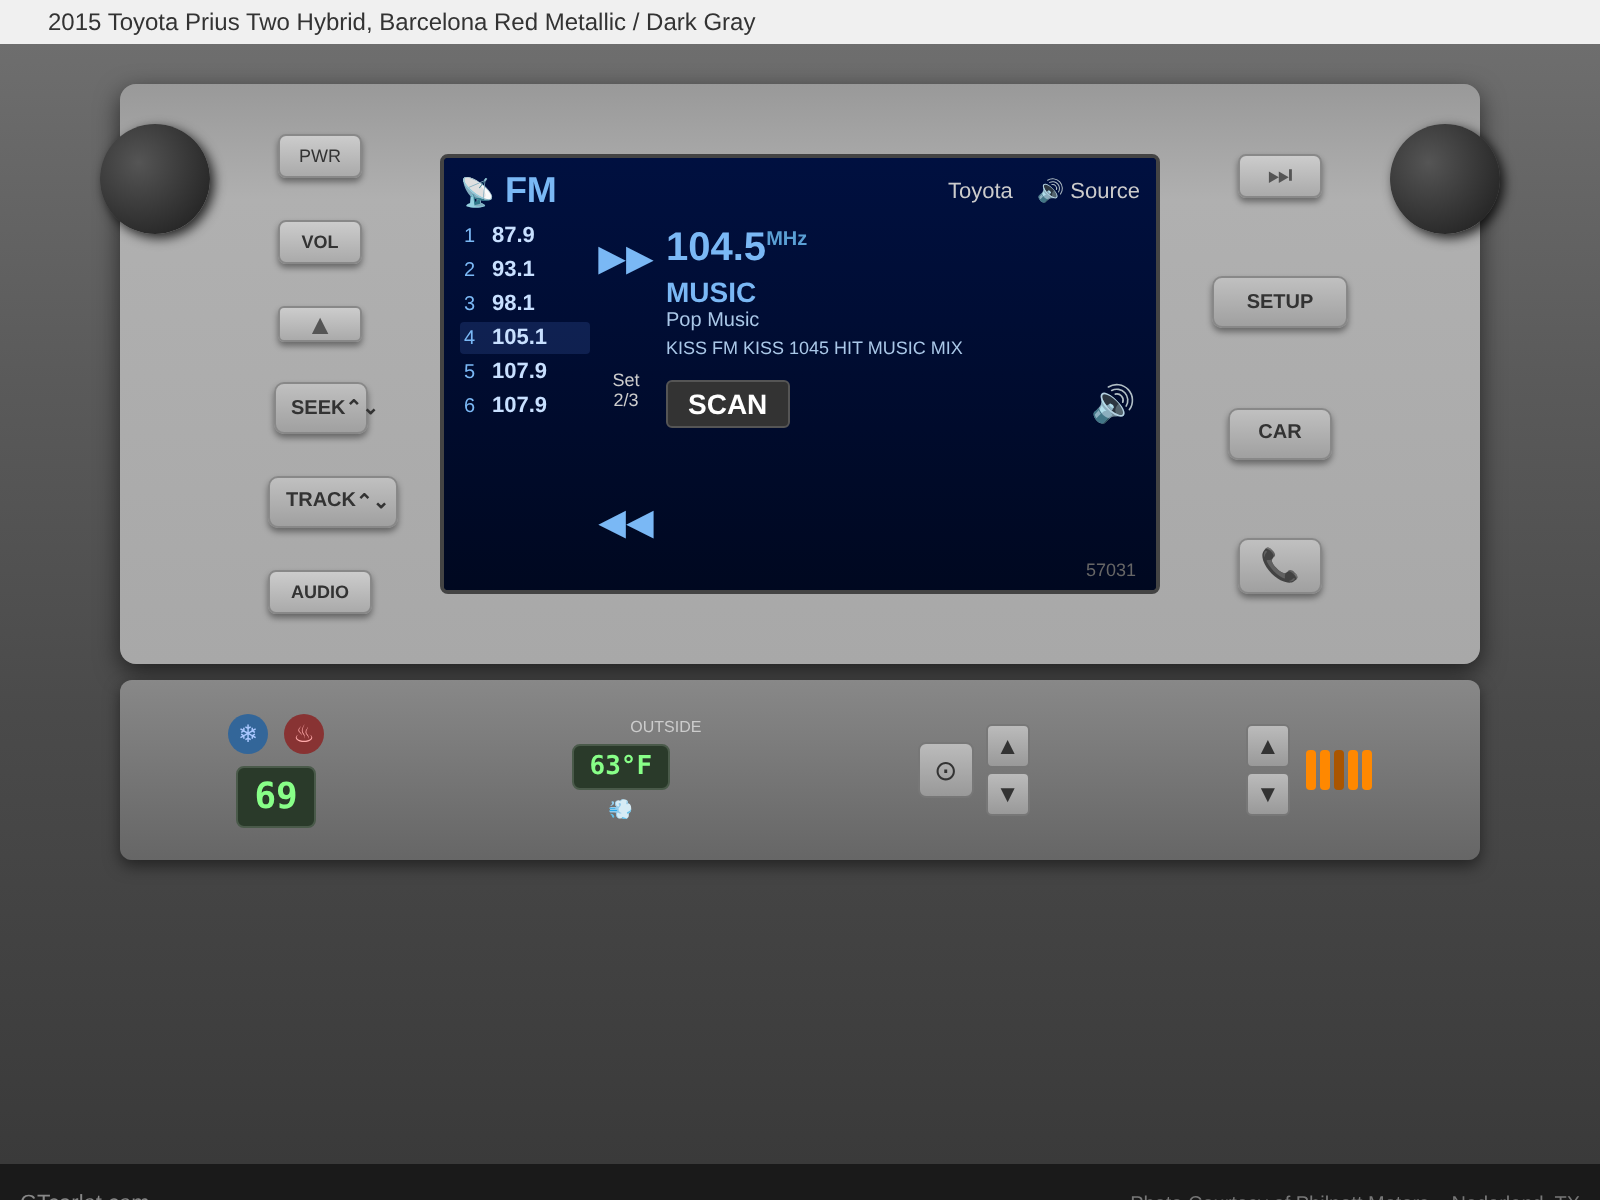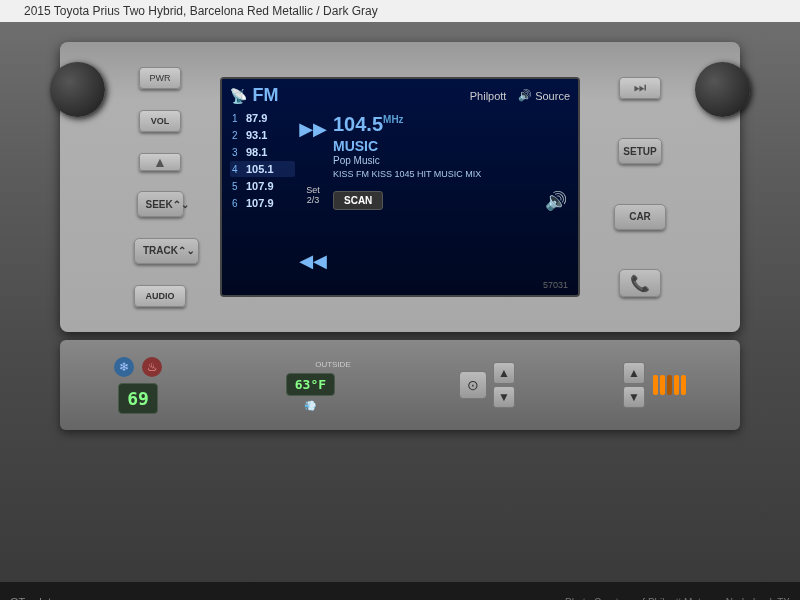--- a/index.html
+++ b/index.html
@@ -213,21 +213,21 @@
       display: flex;
       align-items: center;
       justify-content: center;
       font-size: 14px;
       color: #555;
       box-shadow: 0 2px 3px rgba(0,0,0,0.4);
       border: 1px solid #888;
     }
 
     .btn-setup {
-      width: 44px;
+      width: 68px;
       height: 26px;
       background: linear-gradient(180deg, #c0c0c0, #a0a0a0);
       border-radius: 5px;
       display: flex;
       align-items: center;
       justify-content: center;
       font-size: 10px;
       font-weight: bold;
       color: #333;
       box-shadow: 0 2px 3px rgba(0,0,0,0.4);
@@ -451,21 +451,21 @@
       justify-content: space-between;
       margin-top: auto;
       padding-top: 2px;
     }
 
     .scan-btn {
       background: #333;
       border: 1px solid #555;
       border-radius: 3px;
       color: #fff;
-      font-size: 10px;
+      font-size: 14px;
       font-weight: bold;
       padding: 3px 10px;
       cursor: pointer;
     }
 
     .mute-icon {
       color: #7ab8f5;
       font-size: 18px;
     }
 
@@ -667,21 +667,21 @@
 
       <div class="screen">
         <div class="screen-inner">
 
           <div class="screen-top-row">
             <div class="fm-badge">
               <span class="antenna-icon">📡</span>
               <span class="fm-text">FM</span>
             </div>
             <div class="screen-top-right">
-              <span class="options-btn">Philpott</span>
+              <span class="options-btn">Toyota</span>
               <span class="source-btn">
                 <span>🔊</span>
                 <span>Source</span>
               </span>
             </div>
           </div>
 
           <div class="screen-content">
 
             <div class="preset-list">

